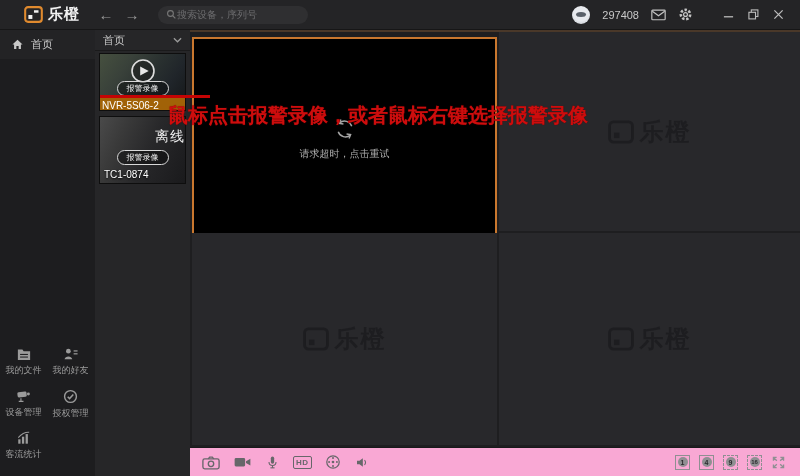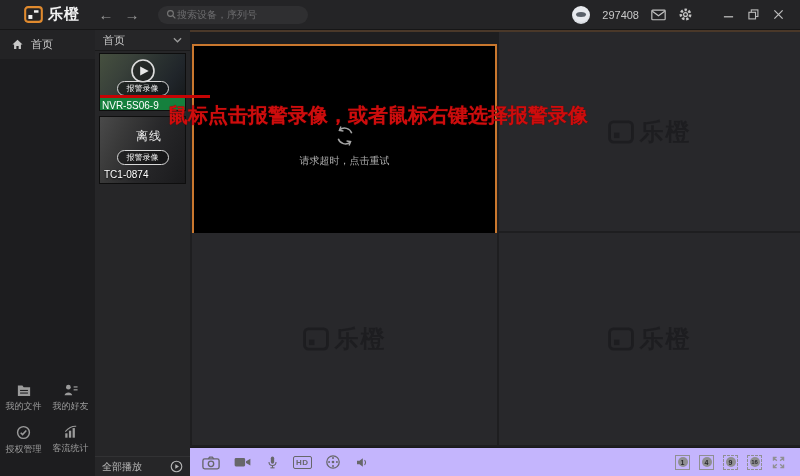--- a/index.html
+++ b/index.html
@@ -32,80 +32,80 @@
     border-radius:50%; background:#5a6069;}
   .user-id { color:#c8c8c8; font-size:11px; }
   .winctl { display:flex; align-items:center; gap:14px; margin-left:18px; margin-right:6px;}
 
   
   .sidebar { position:absolute; left:0; top:30px; width:95px; height:446px;
     background:#1d1d1f; z-index:5;}
   .nav-item { display:flex; align-items:center; gap:7px; padding:7px 0 7px 11px;
     color:#cfcfcf; font-size:11px; cursor:pointer;}
   .nav-item.first { background:#232325; }
-  .tools { position:absolute; left:0; bottom:0; width:95px; display:flex; flex-wrap:wrap; padding-bottom:14px;}
+  .tools { position:absolute; left:0; bottom:0; width:95px; display:flex; flex-wrap:wrap; padding-bottom:8px;}
   .tool { width:47px; height:42px; display:flex; flex-direction:column; align-items:center;
     justify-content:flex-start; padding-top:5px; gap:3px; cursor:pointer;}
   .tool span.lbl { color:#9b9b9b; font-size:9px; white-space:nowrap;}
 
   
   .panel { position:absolute; left:95px; top:30px; width:95px; height:446px;
     background:#262628; z-index:6;}
   .panel-head { height:21px; display:flex; align-items:center; justify-content:space-between;
     padding:0 8px; border-bottom:1px solid #1a1a1b; cursor:pointer;}
   .panel-head .t { color:#c9c9c9; font-size:11px; }
-  .cam-card { position:absolute; left:4px; width:87px; background:#15803d;
+  .cam-card { position:absolute; left:4px; width:87px; background:#a16207;
     border:1px solid #0e0e0e; cursor:pointer;}
   .cam1 { top:23px; height:58px; }
   .cam2 { top:86px; height:68px; }
   .cam-img { position:relative; width:100%; overflow:hidden;}
   .cam1 .cam-img { height:44px;
     background:linear-gradient(125deg,#46503f 0%,#39413a 30%,#2a3130 55%,#20252a 78%,#171a1c 100%);}
   .cam2 .cam-img { height:66px;
     background:linear-gradient(115deg,#4a4a4a 0%,#3a3a3a 25%,#28282a 55%,#1a1a1c 100%);}
   .playbtn { position:absolute; left:50%; top:4px; transform:translateX(-50%);}
   .pill { position:absolute; left:50%; transform:translateX(-50%); border:1px solid #d8d8d8;
     border-radius:8px; color:#efefef; font-size:8px; padding:1px 9px; white-space:nowrap;
     background:rgba(0,0,0,.35); cursor:pointer;}
   .cam1 .pill { bottom:2px; }
   .cam2 .pill { top:33px; }
   .cam-name { color:#fff; font-size:10px; padding:2px 2px 0 2px; white-space:nowrap;}
   .cam2 .cam-name { position:absolute; left:2px; bottom:3px; text-shadow:0 1px 2px #000;}
-  .offline-lbl { position:absolute; left:13px; right:0; top:11px; text-align:center;
-    color:#ececec; font-size:12px; letter-spacing:1px;}
+  .offline-lbl { position:absolute; left:13px; right:0; top:11px; text-align:right;
+    color:#ececec; font-size:14px; letter-spacing:1px;}
   .panel-foot { position:absolute; left:0; bottom:0; width:95px;}
   .pf-row { height:20px; border-top:1px solid #323234; display:flex; align-items:center;
     padding:0 7px; cursor:pointer;}
   .pf-row .t { color:#b5b5b5; font-size:10px; }
   .pf-ics { margin-left:auto; display:flex; align-items:center; gap:4px;}
 
   
   .main { position:absolute; left:190px; top:30px; width:610px; height:417px; background:#1e1e20;}
   .grid-topline { position:absolute; left:0; top:0; width:610px; height:2px; background:#4a3829;}
   .cell { position:absolute; background:#28282b; display:flex; align-items:center; justify-content:center;}
-  .cell-tl { left:2px; top:14px; width:305px; height:220px; background:#000;
+  .cell-tl { left:2px; top:7px; width:305px; height:220px; background:#000;
     border:2px solid #c9772e; flex-direction:column; justify-content:flex-start;}
   .cell-tr { left:309px; top:2px; width:301px; height:199px; }
   .cell-bl { left:2px;  top:203px; width:305px; height:212px; }
   .cell-br { left:309px; top:203px; width:301px; height:212px; }
   .retry { margin-top:78px; display:flex; flex-direction:column; align-items:center; gap:6px; cursor:pointer;}
   .retry .t { color:#ababab; font-size:10px; }
   .watermark { display:flex; align-items:center; gap:6px; opacity:1;}
   .watermark .wm-text { color:#1d1d20; font-size:24px; font-weight:bold; letter-spacing:2px;}
 
   
   .annotation { position:absolute; left:168px; top:74px; z-index:40; color:#cd0d0d;
     font-size:20px; font-weight:bold; white-space:nowrap; letter-spacing:0px;
     text-shadow:0 0 1px #7a0000;margin-top:28px;}
   .annotation-line { position:absolute; left:100px; top:95px; width:110px; height:3px;
     background:#c40404; z-index:41;}
 
   
   .toolbar { position:absolute; left:190px; top:447px; width:610px; height:29px;
-    background:#c4b5fd; border-top:1px solid #19191b; display:flex; align-items:center;}
+    background:#f9a8d4; border-top:1px solid #19191b; display:flex; align-items:center;}
   .tb-left { display:flex; align-items:center; gap:13px; margin-left:12px;}
   .tb-right { margin-left:auto; display:flex; align-items:center; gap:9px; margin-right:14px;}
   .hd-badge { border:1.4px solid #67676a; border-radius:2px; color:#67676a; font-size:8px;
     font-weight:bold; padding:1px 2px; letter-spacing:0.5px; cursor:pointer;}
   .grid-ic { width:15px; height:15px; border:1.5px solid #8f8f92; display:flex;
     align-items:center; justify-content:center; cursor:pointer;}
   .grid-ic.dashed { border-style:dashed; }
   .grid-num { width:10px; height:10px; border-radius:50%; background:#8f8f92; color:#2a2a2d;
     font-size:7px; font-weight:bold; display:flex; align-items:center; justify-content:center;}
   .clickable { cursor:pointer; }
@@ -200,20 +200,30 @@
           <circle cx="6" cy="4.8" r="2.7" fill="#9b9b9b"></circle>
           <path d="M1.6 14 a4.6 4.6 0 0 1 8.8 0 Z" fill="#9b9b9b"></path>
           <line x1="12" y1="4.5" x2="16.5" y2="4.5" stroke="#9b9b9b" stroke-width="1.4"></line>
           <line x1="12" y1="7.8" x2="16.5" y2="7.8" stroke="#9b9b9b" stroke-width="1.4"></line>
         </svg>
       </span>
       <span class="lbl">我的好友</span>
     </div>
     <div class="tool">
       <span class="ic">
+        <svg width="16" height="14" viewBox="0 0 18 16">
+          <rect x="1.5" y="3.2" width="10.5" height="6" rx="1.5" fill="#9b9b9b" transform="rotate(-7 7 6)"></rect>
+          <circle cx="14" cy="5.6" r="1.7" fill="#9b9b9b"></circle>
+          <path d="M5.5 10.5 v3 M3 14.2 h5.4" stroke="#9b9b9b" stroke-width="1.3" fill="none"></path>
+        </svg>
+      </span>
+      <span class="lbl">设备管理</span>
+    </div>
+    <div class="tool">
+      <span class="ic">
         <svg width="15" height="15" viewBox="0 0 16 16">
           <circle cx="8" cy="8" r="6.3" fill="none" stroke="#9b9b9b" stroke-width="1.5"></circle>
           <path d="M5 8.2 l2 2 4-4.4" fill="none" stroke="#9b9b9b" stroke-width="1.6"></path>
         </svg>
       </span>
       <span class="lbl">授权管理</span>
     </div>
     <div class="tool">
       <span class="ic">
         <svg width="15" height="14" viewBox="0 0 16 16">
@@ -241,43 +251,32 @@
   <div class="cam-card cam1">
     <div class="cam-img">
       <span class="playbtn ic">
         <svg width="26" height="26" viewBox="0 0 32 32">
           <circle cx="16" cy="16" r="13.5" fill="rgba(25,25,25,.45)" stroke="#dedede" stroke-width="2"></circle>
           <path d="M12.5 10.5 L23 16 L12.5 21.5 Z" fill="#e8e8e8"></path>
         </svg>
       </span>
       <span class="pill">报警录像</span>
     </div>
-    <div class="cam-name">NVR-5S06-9</div>
+    <div class="cam-name">NVR-5S06-2</div>
   </div>
 
   <div class="cam-card cam2">
     <div class="cam-img">
       <span class="offline-lbl">离线</span>
       <span class="pill">报警录像</span>
       <div class="cam-name">TC1-0874</div>
     </div>
   </div>
 
   <div class="panel-foot">
-    <div class="pf-row">
-      <span class="t">全部播放</span>
-      <span class="pf-ics">
-        <span class="ic">
-          <svg width="13" height="13" viewBox="0 0 14 14">
-            <circle cx="7" cy="7" r="5.7" fill="none" stroke="#b5b5b5" stroke-width="1.2"></circle>
-            <path d="M5.7 4.7 L9.6 7 L5.7 9.3 Z" fill="#b5b5b5"></path>
-          </svg>
-        </span>
-      </span>
-    </div>
   </div>
 </div>
 
 <div class="main">
   <div class="grid-topline"></div>
 
   <div class="cell cell-tl">
     <div class="retry">
       <span class="ic">
         <svg width="24" height="24" viewBox="0 0 26 26">

